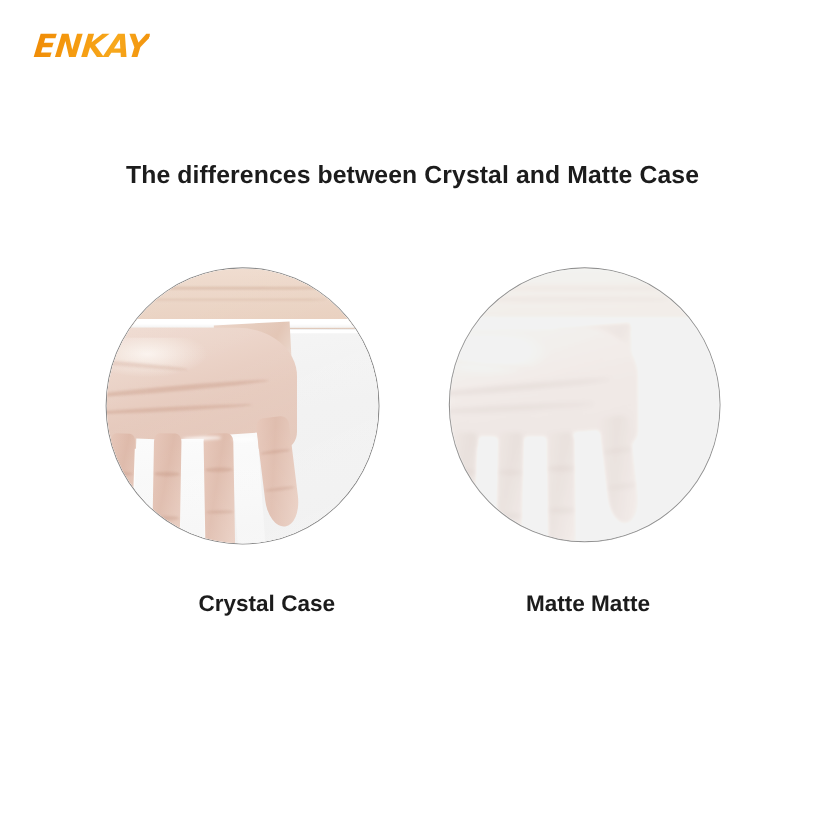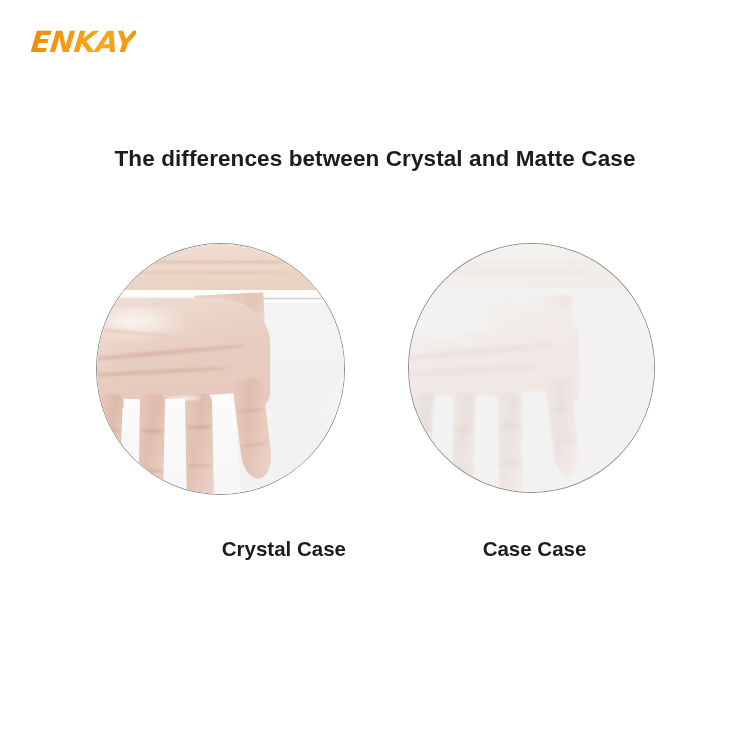--- a/index.html
+++ b/index.html
@@ -250,21 +250,21 @@
   .caption {
     position: absolute;
     top: 537px;
     font-size: 20.5px;
     font-weight: bold;
     color: #1c1c1c;
     text-align: center;
     font-family: "Liberation Sans", sans-serif;
     white-space: nowrap;
   }
-  .caption.left  { left: 97px; width: 249px; text-align: right; }
+  .caption.left  { left: 118px; width: 249px; }
   .caption.right { left: 411px; width: 247px; }
 </style>
 </head>
 <body>
 
 <div class="brand-logo">ENKAY</div>
 
 <div class="headline">The differences between Crystal and Matte Case</div>
 
 <div class="compare-row">
@@ -350,13 +350,13 @@
         <div class="gloss"></div>
         <div class="frost"></div>
       </div>
     </div>
   </div>
 
 </div>
 
 <div class="caption left">Crystal Case</div>
 
-<div class="caption right">Case Case</div>
+<div class="caption right">Matte Matte</div>
 
 </body></html>

